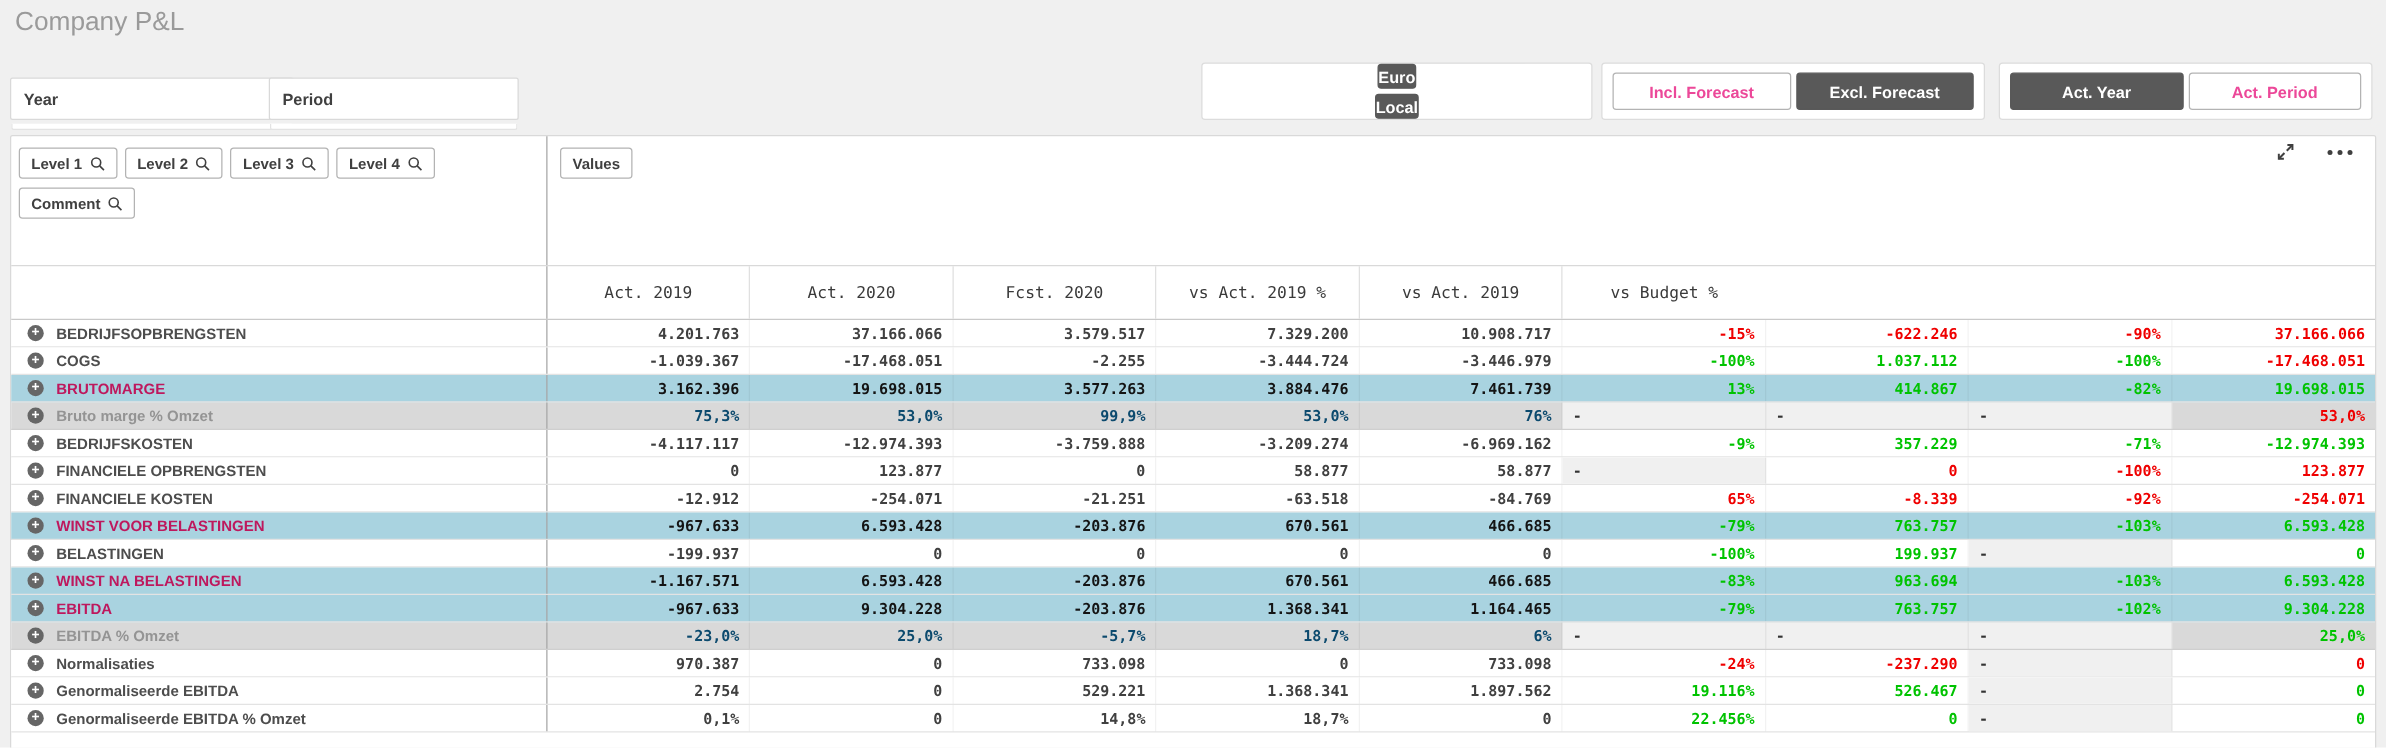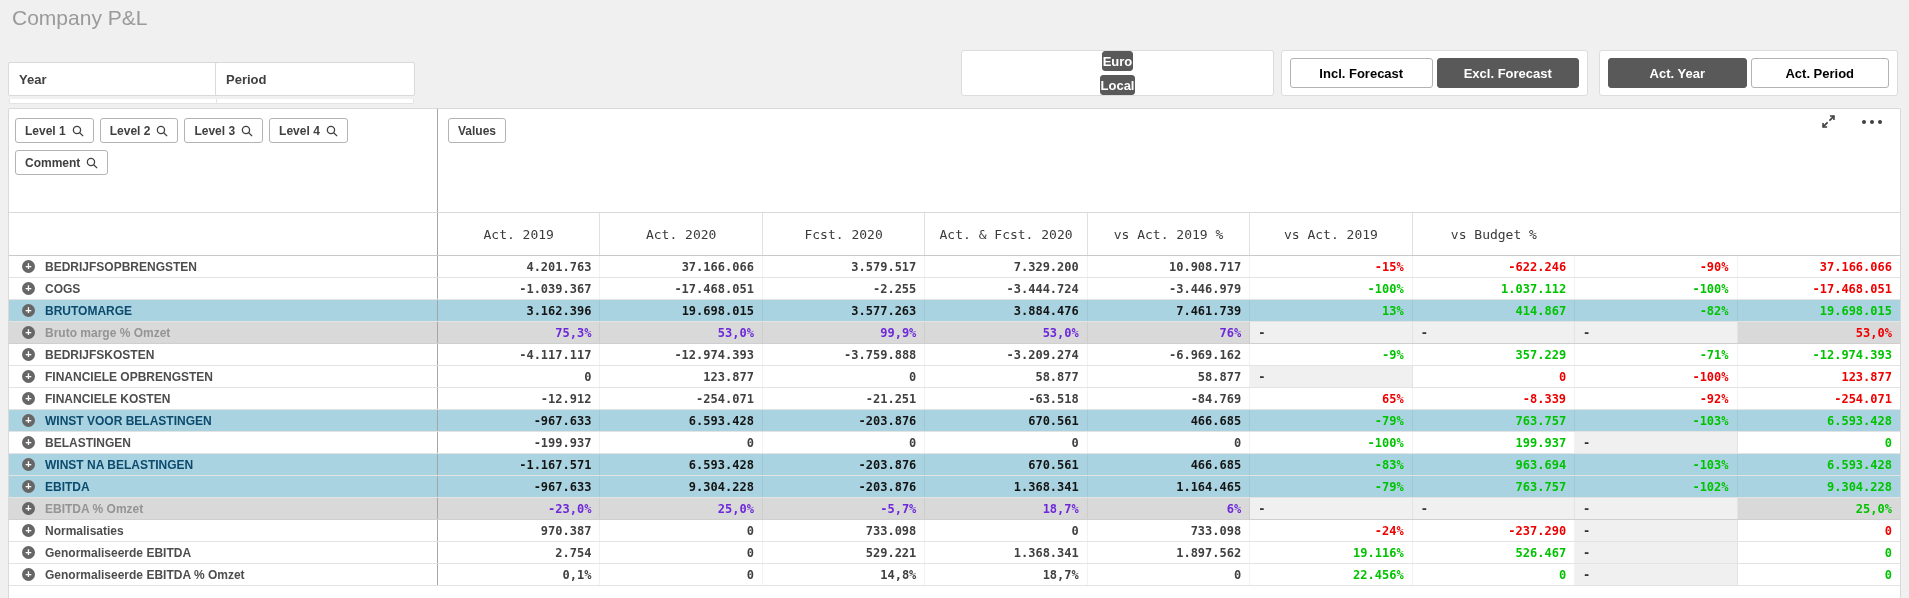--- a/index.html
+++ b/index.html
@@ -19,21 +19,21 @@
   #period-box { left:215px; width:200px; }
 
   
   .toggle-card { position:absolute; top:50px; height:46px; background:#fff; border:1px solid #dcdcdc;
                  border-radius:3px; display:flex; align-items:center; padding:0 8px; gap:4px; }
   #card-currency { left:961px; width:313px;flex-direction:column; }
   #card-forecast { left:1281px; width:307px; }
   #card-actuals  { left:1599px; width:299px; }
   .tbtn { flex:1 1 0; height:30px; border-radius:3px; font-size:13px; font-weight:700;
           display:flex; align-items:center; justify-content:center; cursor:pointer;
-          border:1px solid #b3b3b3; background:#fff; color:#000000; }
+          border:1px solid #b3b3b3; background:#fff; color:#ec4899; }
   .tbtn.active { background:#595959; border-color:#595959; color:#fff; }
 
   
   .table-card { position:absolute; left:8px; top:108px; width:1893px; height:496px;
                 background:#fff; border:1px solid #d9d9d9; border-radius:2px; }
 
   .toolbar { position:relative; height:103px; }
   .dims { position:absolute; left:0; top:0; bottom:0; width:429px; border-right:1px solid #a6a6a6;
           padding:9px 6px 0 6px; }
   .dim-row { display:flex; gap:6px; margin-bottom:7px; }
@@ -60,26 +60,26 @@
   .row { height:22px; border-bottom:1px solid #e3e3e3; background:#fff; }
   .row .lcell { display:flex; align-items:center; gap:10px; padding-left:13px;
                 font-size:12px; font-weight:700; color:#4d4d4d; border-right:1px solid #a6a6a6;
                 cursor:pointer; white-space:nowrap; overflow:hidden; }
   .row .vcell { display:flex; align-items:center; justify-content:flex-end; padding-right:8px;
                 font-family:"DejaVu Sans Mono", monospace; font-size:12px; font-weight:700; color:#404040;
                 border-right:1px solid rgba(0,0,0,0.05); white-space:nowrap; }
   .row .vcell:last-child { border-right:none; }
 
   .row.blue { background:#a9d3e0; }
-  .row.blue .lcell { color:#0c4a6e; }
+  .row.blue .lcell { color:#be185d; }
   .row.blue .vcell { color:#141414; }
 
   .row.gray { background:#d9d9d9; border-bottom:1px solid #cfcfcf; }
   .row.gray .lcell { color:#949494; }
-  .row.gray .vcell { color:#6d28d9; }
+  .row.gray .vcell { color:#0c4a6e; }
 
   .vcell.red   { color:#ef0000 !important; }
   .vcell.green { color:#00c300 !important; }
   .vcell.dash  { background:#f0f0f0; justify-content:flex-start; padding-left:8px; color:#333 !important; }
 
   .plus { width:13px; height:13px; min-width:13px; border-radius:50%; background:#666;
           color:#fff; font-size:11px; font-weight:700; line-height:12px; text-align:center;
           cursor:pointer; }
   .plus::before { content:"+"; }
 
@@ -171,21 +171,20 @@
           <i></i>
         </span>
     </div>
   </div>
 
   <div class="grid col-headers" id="col-headers">
       <div class="hcell hlabel"></div>
       <div class="hcell">Act. 2019</div>
       <div class="hcell">Act. 2020</div>
       <div class="hcell">Fcst. 2020</div>
-      <div class="hcell">Act. &amp; Fcst. 2020</div>
       <div class="hcell">vs Act. 2019 %</div>
       <div class="hcell">vs Act. 2019</div>
       <div class="hcell">vs Budget %</div>
     </div>
 
   <div id="rows">
       <div class="grid row normal">
         <div class="lcell">
           <span class="plus"></span>
           <span>BEDRIJFSOPBRENGSTEN</span>

